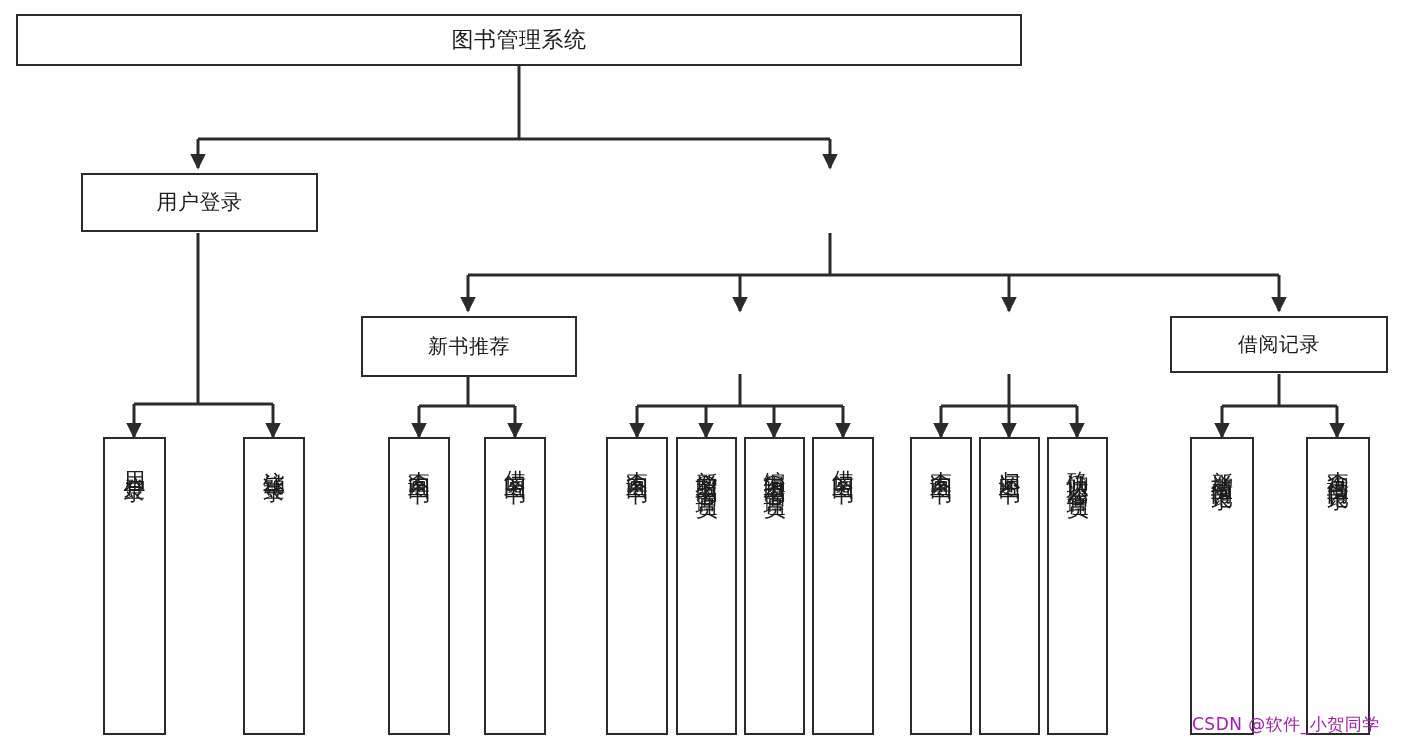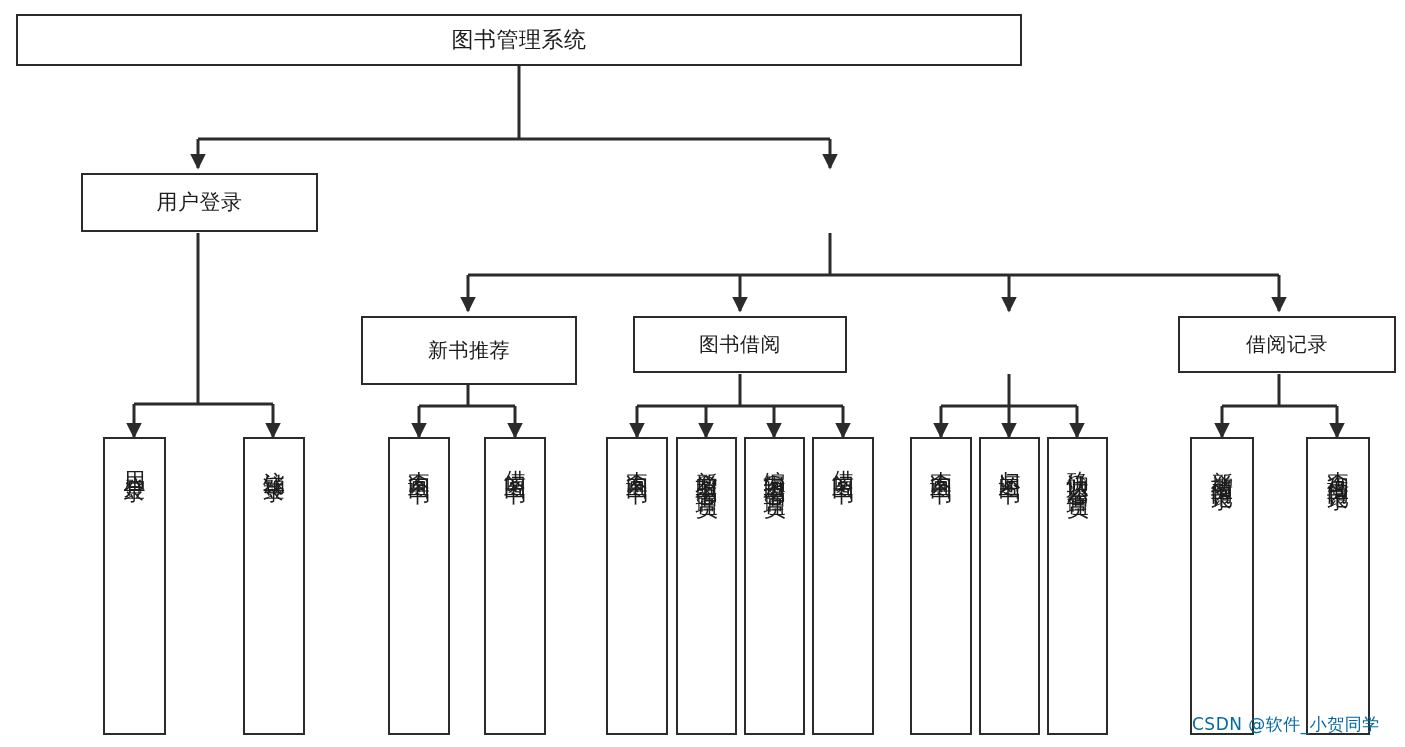--- a/index.html
+++ b/index.html
@@ -62,21 +62,21 @@
   }
   .node.root .label { font-size: 22px; }
   .node.lvl1 .label { font-size: 21px; }
   .node.lvl2 .label { font-size: 20px; }
 
   .watermark {
     position: absolute;
     left: 1192px;
     top: 713px;
     font-size: 17px;
-    color: #0369a1;
+    color: #a21caf;
     letter-spacing: 0.5px;
     white-space: nowrap;
     user-select: none;
   }
 </style>
 </head>
 <body>
 
 <div id="diagram-root">
 
@@ -143,27 +143,24 @@
   </svg>
 
   <div class="node root" style="left:16px; top:14px; width:1006px; height:52px;">
     <span class="label">图书管理系统</span>
   </div>
 
   <div class="node lvl1" style="left:81px; top:173px; width:237px; height:59px;">
     <span class="label">用户登录</span>
   </div>
 
-  <div class="node lvl2" style="left:361px; top:316px; width:216px; height:69px;text-align:center;">
+  <div class="node lvl2" style="left:361px; top:316px; width:216px; height:61px;text-align:center;">
     <span class="label">新书推荐</span>
   </div>
-  <div class="node lvl2" style="left:633px; top:316px; width:214px; height:57px;">
-    <span class="label">图书借阅</span>
-  </div>
-  <div class="node lvl2" style="left:1170px; top:316px; width:218px; height:57px;margin-left:8px;">
+  <div class="node lvl2" style="left:1170px; top:316px; width:218px; height:57px;">
     <span class="label">借阅记录</span>
   </div>
 
   <div class="node vertical" style="left:103px; top:437px; width:63px; height:298px;">
     <span class="label">用户登录</span>
   </div>
   <div class="node vertical" style="left:243px; top:437px; width:62px; height:298px;">
     <span class="label">注销登录</span>
   </div>
 

